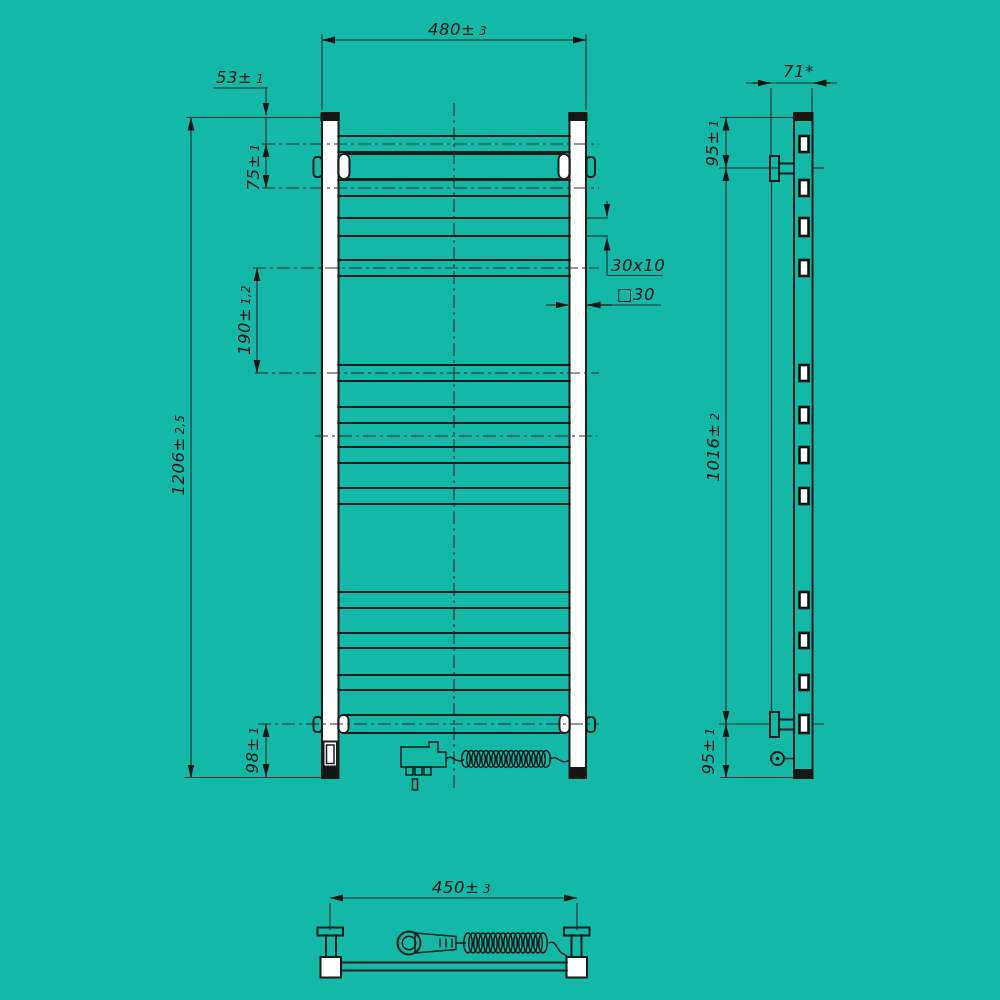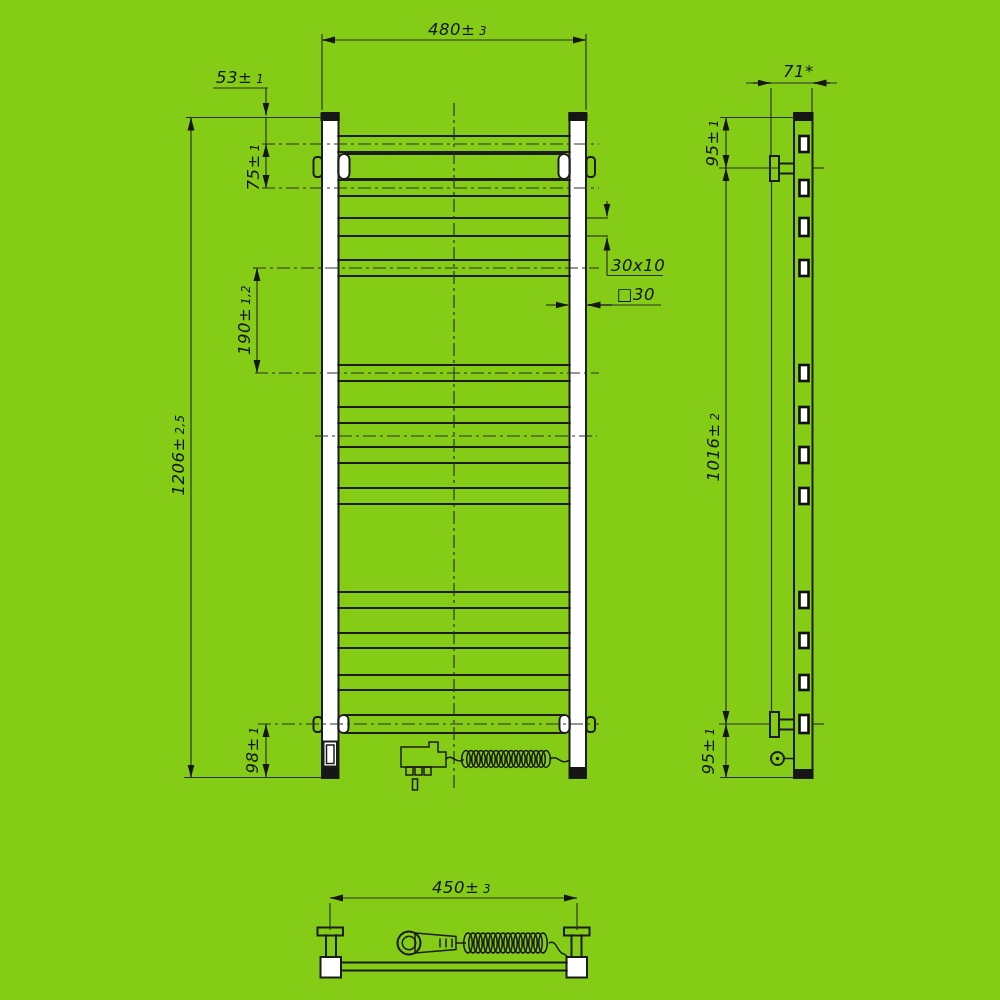--- a/index.html
+++ b/index.html
@@ -1,16 +1,16 @@
 <!DOCTYPE html>
 <html><head>
 <meta charset="utf-8">
 <style>
   html,body{margin:0;padding:0;background:#fff;}
-  .sheet{position:relative;width:1000px;height:1000px;background:#84cc16;overflow:hidden;}
+  .sheet{position:relative;width:1000px;height:1000px;background:#14b8a6;overflow:hidden;}
   svg{display:block;}
   .s2{stroke:#1c1c1c;stroke-width:2;fill:none;stroke-linecap:square;}
   .s2f{stroke:#1c1c1c;stroke-width:2;fill:#ffffff;}
   .s15{stroke:#1c1c1c;stroke-width:1.5;fill:none;}
   .fillb{fill:#161616;stroke:none;}
   .thin{stroke:#2e2e2e;stroke-width:1.15;fill:none;}
   .cl{stroke:#2e2e2e;stroke-width:1.15;fill:none;stroke-dasharray:13 4 3 4;}
   .slot{fill:#ffffff;stroke:#101010;stroke-width:2.6;}
   .coil{fill:none;stroke:#161616;stroke-width:1.5;}
   .t{font-family:"DejaVu Sans",sans-serif;font-style:italic;font-size:16.5px;fill:#141414;letter-spacing:.5px;}

